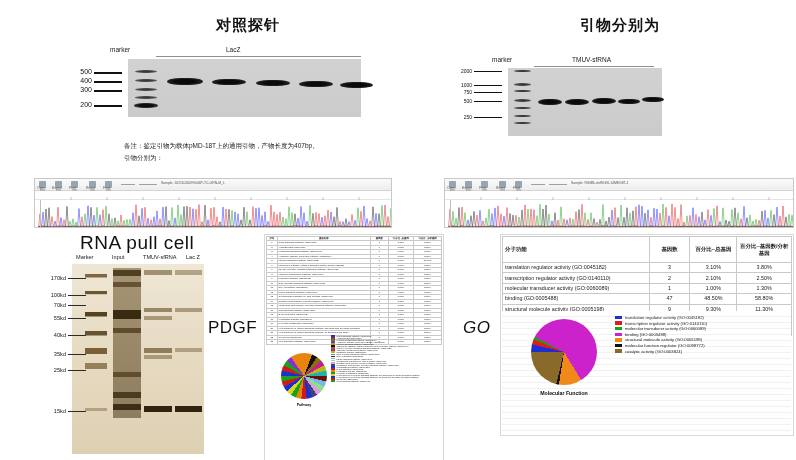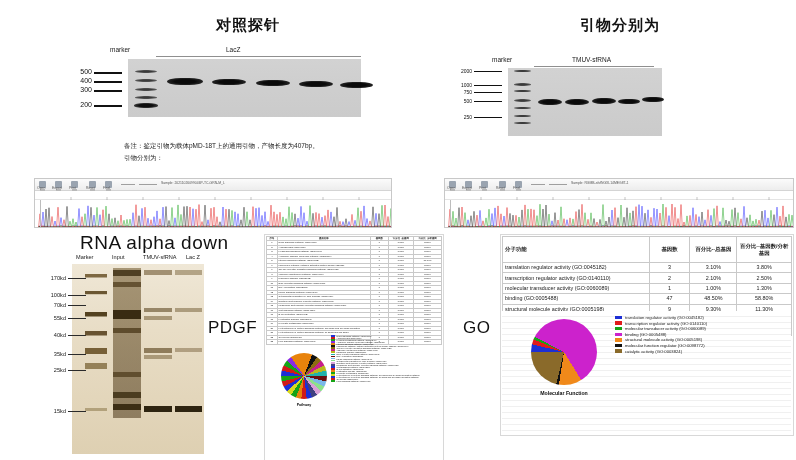--- a/index.html
+++ b/index.html
@@ -607,21 +607,21 @@
         <path d="M 5 27 L 3.6 27 L 5.0 25.6 L 6.3 27 L 6.7 27 L 8.0 26.0 L 9.3 27 L 9.7 27 L 11.0 26.6 L 12.3 27 L 12.7 27 L 14.0 26.8 L 15.3 27 L 15.7 27 L 17.0 25.7 L 18.4 27 L 18.6 27 L 20.0 27.0 L 21.4 27 L 21.6 27 L 23.0 19.8 L 24.4 27 L 24.6 27 L 26.0 26.2 L 27.4 27 L 27.6 27 L 29.0 26.9 L 30.4 27 L 30.6 27 L 32.0 26.7 L 33.4 27 L 33.6 27 L 35.0 10.4 L 36.4 27 L 36.6 27 L 38.0 26.1 L 39.4 27 L 39.6 27 L 41.0 26.3 L 42.4 27 L 42.6 27 L 44.0 25.5 L 45.4 27 L 45.6 27 L 47.0 13.5 L 48.4 27 L 48.6 27 L 50.0 7.9 L 51.4 27 L 51.6 27 L 53.0 26.8 L 54.4 27 L 54.6 27 L 56.0 25.5 L 57.4 27 L 57.6 27 L 59.0 16.0 L 60.4 27 L 60.6 27 L 62.0 25.9 L 63.4 27 L 63.6 27 L 65.0 26.1 L 66.3 27 L 66.7 27 L 68.0 26.7 L 69.3 27 L 69.7 27 L 71.0 26.2 L 72.3 27 L 72.7 27 L 74.0 26.0 L 75.3 27 L 75.7 27 L 77.0 25.6 L 78.3 27 L 78.7 27 L 80.0 25.5 L 81.3 27 L 81.7 27 L 83.0 25.6 L 84.3 27 L 84.7 27 L 86.0 26.4 L 87.3 27 L 87.7 27 L 89.0 27.0 L 90.3 27 L 90.7 27 L 92.0 26.9 L 93.3 27 L 93.7 27 L 95.0 26.1 L 96.3 27 L 96.7 27 L 98.0 25.8 L 99.3 27 L 99.7 27 L 101.0 26.7 L 102.3 27 L 102.7 27 L 104.0 26.7 L 105.3 27 L 105.7 27 L 107.0 20.8 L 108.3 27 L 108.7 27 L 110.0 26.0 L 111.3 27 L 111.7 27 L 113.0 25.5 L 114.3 27 L 114.7 27 L 116.0 26.0 L 117.3 27 L 117.7 27 L 119.0 26.2 L 120.3 27 L 120.7 27 L 122.0 19.7 L 123.3 27 L 123.7 27 L 125.0 25.7 L 126.3 27 L 126.7 27 L 128.0 25.4 L 129.3 27 L 129.7 27 L 131.0 25.7 L 132.3 27 L 132.7 27 L 134.0 26.9 L 135.3 27 L 135.7 27 L 137.0 26.9 L 138.3 27 L 138.7 27 L 140.0 25.6 L 141.3 27 L 141.7 27 L 143.0 26.2 L 144.3 27 L 144.7 27 L 146.0 26.3 L 147.3 27 L 147.7 27 L 149.0 26.7 L 150.3 27 L 150.7 27 L 152.0 26.5 L 153.3 27 L 153.7 27 L 155.0 25.6 L 156.3 27 L 156.7 27 L 158.0 25.5 L 159.3 27 L 159.7 27 L 161.0 25.8 L 162.3 27 L 162.7 27 L 164.0 26.3 L 165.3 27 L 165.7 27 L 167.0 10.0 L 168.3 27 L 168.7 27 L 170.0 25.9 L 171.3 27 L 171.7 27 L 173.0 26.5 L 174.3 27 L 174.7 27 L 176.0 27.0 L 177.3 27 L 177.7 27 L 179.0 26.5 L 180.3 27 L 180.7 27 L 182.0 26.1 L 183.3 27 L 183.7 27 L 185.0 25.6 L 186.3 27 L 186.7 27 L 188.0 26.4 L 189.3 27 L 189.7 27 L 191.0 25.5 L 192.3 27 L 192.7 27 L 194.0 4.6 L 195.3 27 L 195.7 27 L 197.0 6.1 L 198.3 27 L 198.7 27 L 200.0 25.9 L 201.3 27 L 201.7 27 L 203.0 9.8 L 204.3 27 L 204.7 27 L 206.0 26.1 L 207.3 27 L 207.7 27 L 209.0 8.2 L 210.3 27 L 210.7 27 L 212.0 9.0 L 213.3 27 L 213.7 27 L 215.0 26.9 L 216.3 27 L 216.7 27 L 218.0 26.4 L 219.3 27 L 219.7 27 L 221.0 26.8 L 222.3 27 L 222.7 27 L 224.0 15.6 L 225.3 27 L 225.7 27 L 227.0 27.0 L 228.3 27 L 228.7 27 L 230.0 26.8 L 231.3 27 L 231.7 27 L 233.0 25.7 L 234.3 27 L 234.7 27 L 236.0 26.2 L 237.3 27 L 237.7 27 L 239.0 26.0 L 240.3 27 L 240.7 27 L 242.0 26.5 L 243.3 27 L 243.7 27 L 245.0 26.2 L 246.3 27 L 246.7 27 L 248.0 7.7 L 249.3 27 L 249.7 27 L 251.0 26.2 L 252.3 27 L 252.7 27 L 254.0 16.6 L 255.3 27 L 255.7 27 L 257.0 26.4 L 258.4 27 L 258.6 27 L 260.0 19.8 L 261.4 27 L 261.6 27 L 263.0 26.3 L 264.4 27 L 264.6 27 L 266.0 15.3 L 267.4 27 L 267.6 27 L 269.0 26.4 L 270.4 27 L 270.6 27 L 272.0 26.0 L 273.4 27 L 273.6 27 L 275.0 21.5 L 276.4 27 L 276.6 27 L 278.0 25.9 L 279.4 27 L 279.6 27 L 281.0 26.4 L 282.4 27 L 282.6 27 L 284.0 26.9 L 285.4 27 L 285.6 27 L 287.0 26.2 L 288.4 27 L 288.6 27 L 290.0 26.0 L 291.4 27 L 291.6 27 L 293.0 26.3 L 294.4 27 L 294.6 27 L 296.0 25.6 L 297.4 27 L 297.6 27 L 299.0 6.3 L 300.4 27 L 300.6 27 L 302.0 26.4 L 303.4 27 L 303.6 27 L 305.0 26.9 L 306.4 27 L 306.6 27 L 308.0 26.8 L 309.4 27 L 309.6 27 L 311.0 25.5 L 312.4 27 L 312.6 27 L 314.0 26.5 L 315.4 27 L 315.6 27 L 317.0 26.2 L 318.4 27 L 318.6 27 L 320.0 10.2 L 321.4 27 L 321.6 27 L 323.0 17.9 L 324.4 27 L 324.6 27 L 326.0 26.8 L 327.4 27 L 327.6 27 L 329.0 26.5 L 330.4 27 L 330.6 27 L 332.0 7.1 L 333.4 27 L 333.6 27 L 335.0 26.3 L 336.4 27 L 336.6 27 L 338.0 26.5 L 339.4 27 L 339.6 27 L 341.0 26.2 L 342.4 27 L 342.6 27 L 344.0 25.4 L 345.4 27 L 345.6 27 L 347.0 26.4 L 348.4 27 L 348.6 27 L 350.0 25.7 L 351.4 27" fill="none" stroke="#1a1aff" stroke-width="0.55" opacity="0.85"></path>
         <path d="M 5 27 L 3.6 27 L 5.0 27.0 L 6.3 27 L 6.7 27 L 8.0 25.5 L 9.3 27 L 9.7 27 L 11.0 26.3 L 12.3 27 L 12.7 27 L 14.0 7.6 L 15.3 27 L 15.7 27 L 17.0 25.4 L 18.4 27 L 18.6 27 L 20.0 26.7 L 21.4 27 L 21.6 27 L 23.0 26.4 L 24.4 27 L 24.6 27 L 26.0 15.7 L 27.4 27 L 27.6 27 L 29.0 11.3 L 30.4 27 L 30.6 27 L 32.0 26.5 L 33.4 27 L 33.6 27 L 35.0 26.6 L 36.4 27 L 36.6 27 L 38.0 26.6 L 39.4 27 L 39.6 27 L 41.0 26.8 L 42.4 27 L 42.6 27 L 44.0 25.9 L 45.4 27 L 45.6 27 L 47.0 25.4 L 48.4 27 L 48.6 27 L 50.0 26.2 L 51.4 27 L 51.6 27 L 53.0 26.3 L 54.4 27 L 54.6 27 L 56.0 26.5 L 57.4 27 L 57.6 27 L 59.0 26.6 L 60.4 27 L 60.6 27 L 62.0 25.7 L 63.4 27 L 63.6 27 L 65.0 13.4 L 66.3 27 L 66.7 27 L 68.0 15.1 L 69.3 27 L 69.7 27 L 71.0 26.5 L 72.3 27 L 72.7 27 L 74.0 26.0 L 75.3 27 L 75.7 27 L 77.0 9.9 L 78.3 27 L 78.7 27 L 80.0 26.7 L 81.3 27 L 81.7 27 L 83.0 26.8 L 84.3 27 L 84.7 27 L 86.0 25.6 L 87.3 27 L 87.7 27 L 89.0 25.9 L 90.3 27 L 90.7 27 L 92.0 25.8 L 93.3 27 L 93.7 27 L 95.0 25.5 L 96.3 27 L 96.7 27 L 98.0 9.0 L 99.3 27 L 99.7 27 L 101.0 5.0 L 102.3 27 L 102.7 27 L 104.0 26.4 L 105.3 27 L 105.7 27 L 107.0 25.7 L 108.3 27 L 108.7 27 L 110.0 12.6 L 111.3 27 L 111.7 27 L 113.0 26.8 L 114.3 27 L 114.7 27 L 116.0 25.8 L 117.3 27 L 117.7 27 L 119.0 26.4 L 120.3 27 L 120.7 27 L 122.0 26.8 L 123.3 27 L 123.7 27 L 125.0 26.1 L 126.3 27 L 126.7 27 L 128.0 25.8 L 129.3 27 L 129.7 27 L 131.0 26.5 L 132.3 27 L 132.7 27 L 134.0 9.5 L 135.3 27 L 135.7 27 L 137.0 25.4 L 138.3 27 L 138.7 27 L 140.0 26.7 L 141.3 27 L 141.7 27 L 143.0 26.4 L 144.3 27 L 144.7 27 L 146.0 25.9 L 147.3 27 L 147.7 27 L 149.0 18.5 L 150.3 27 L 150.7 27 L 152.0 26.8 L 153.3 27 L 153.7 27 L 155.0 19.4 L 156.3 27 L 156.7 27 L 158.0 25.5 L 159.3 27 L 159.7 27 L 161.0 21.0 L 162.3 27 L 162.7 27 L 164.0 17.0 L 165.3 27 L 165.7 27 L 167.0 25.5 L 168.3 27 L 168.7 27 L 170.0 26.3 L 171.3 27 L 171.7 27 L 173.0 17.6 L 174.3 27 L 174.7 27 L 176.0 26.6 L 177.3 27 L 177.7 27 L 179.0 17.2 L 180.3 27 L 180.7 27 L 182.0 7.7 L 183.3 27 L 183.7 27 L 185.0 26.3 L 186.3 27 L 186.7 27 L 188.0 10.8 L 189.3 27 L 189.7 27 L 191.0 26.1 L 192.3 27 L 192.7 27 L 194.0 27.0 L 195.3 27 L 195.7 27 L 197.0 25.8 L 198.3 27 L 198.7 27 L 200.0 13.2 L 201.3 27 L 201.7 27 L 203.0 26.8 L 204.3 27 L 204.7 27 L 206.0 25.4 L 207.3 27 L 207.7 27 L 209.0 26.7 L 210.3 27 L 210.7 27 L 212.0 26.4 L 213.3 27 L 213.7 27 L 215.0 26.1 L 216.3 27 L 216.7 27 L 218.0 25.4 L 219.3 27 L 219.7 27 L 221.0 26.6 L 222.3 27 L 222.7 27 L 224.0 26.2 L 225.3 27 L 225.7 27 L 227.0 26.9 L 228.3 27 L 228.7 27 L 230.0 25.7 L 231.3 27 L 231.7 27 L 233.0 26.3 L 234.3 27 L 234.7 27 L 236.0 26.3 L 237.3 27 L 237.7 27 L 239.0 25.5 L 240.3 27 L 240.7 27 L 242.0 26.7 L 243.3 27 L 243.7 27 L 245.0 26.4 L 246.3 27 L 246.7 27 L 248.0 26.5 L 249.3 27 L 249.7 27 L 251.0 25.8 L 252.3 27 L 252.7 27 L 254.0 26.4 L 255.3 27 L 255.7 27 L 257.0 12.0 L 258.4 27 L 258.6 27 L 260.0 26.7 L 261.4 27 L 261.6 27 L 263.0 26.7 L 264.4 27 L 264.6 27 L 266.0 25.6 L 267.4 27 L 267.6 27 L 269.0 26.2 L 270.4 27 L 270.6 27 L 272.0 25.7 L 273.4 27 L 273.6 27 L 275.0 25.7 L 276.4 27 L 276.6 27 L 278.0 26.6 L 279.4 27 L 279.6 27 L 281.0 20.0 L 282.4 27 L 282.6 27 L 284.0 21.2 L 285.4 27 L 285.6 27 L 287.0 26.2 L 288.4 27 L 288.6 27 L 290.0 7.8 L 291.4 27 L 291.6 27 L 293.0 26.1 L 294.4 27 L 294.6 27 L 296.0 26.7 L 297.4 27 L 297.6 27 L 299.0 25.6 L 300.4 27 L 300.6 27 L 302.0 17.7 L 303.4 27 L 303.6 27 L 305.0 25.6 L 306.4 27 L 306.6 27 L 308.0 25.4 L 309.4 27 L 309.6 27 L 311.0 25.9 L 312.4 27 L 312.6 27 L 314.0 25.7 L 315.4 27 L 315.6 27 L 317.0 11.1 L 318.4 27 L 318.6 27 L 320.0 25.5 L 321.4 27 L 321.6 27 L 323.0 26.0 L 324.4 27 L 324.6 27 L 326.0 26.6 L 327.4 27 L 327.6 27 L 329.0 14.6 L 330.4 27 L 330.6 27 L 332.0 25.8 L 333.4 27 L 333.6 27 L 335.0 25.7 L 336.4 27 L 336.6 27 L 338.0 25.8 L 339.4 27 L 339.6 27 L 341.0 16.9 L 342.4 27 L 342.6 27 L 344.0 26.7 L 345.4 27 L 345.6 27 L 347.0 26.9 L 348.4 27 L 348.6 27 L 350.0 26.1 L 351.4 27" fill="none" stroke="#111111" stroke-width="0.55" opacity="0.85"></path>
         <path d="M 5 27 L 3.6 27 L 5.0 26.7 L 6.3 27 L 6.7 27 L 8.0 11.3 L 9.3 27 L 9.7 27 L 11.0 18.0 L 12.3 27 L 12.7 27 L 14.0 26.1 L 15.3 27 L 15.7 27 L 17.0 25.8 L 18.4 27 L 18.6 27 L 20.0 12.6 L 21.4 27 L 21.6 27 L 23.0 25.6 L 24.4 27 L 24.6 27 L 26.0 26.5 L 27.4 27 L 27.6 27 L 29.0 26.7 L 30.4 27 L 30.6 27 L 32.0 26.3 L 33.4 27 L 33.6 27 L 35.0 25.6 L 36.4 27 L 36.6 27 L 38.0 26.1 L 39.4 27 L 39.6 27 L 41.0 17.9 L 42.4 27 L 42.6 27 L 44.0 9.2 L 45.4 27 L 45.6 27 L 47.0 25.8 L 48.4 27 L 48.6 27 L 50.0 25.6 L 51.4 27 L 51.6 27 L 53.0 26.3 L 54.4 27 L 54.6 27 L 56.0 25.8 L 57.4 27 L 57.6 27 L 59.0 26.1 L 60.4 27 L 60.6 27 L 62.0 26.3 L 63.4 27 L 63.6 27 L 65.0 25.5 L 66.3 27 L 66.7 27 L 68.0 26.7 L 69.3 27 L 69.7 27 L 71.0 25.9 L 72.3 27 L 72.7 27 L 74.0 17.0 L 75.3 27 L 75.7 27 L 77.0 26.5 L 78.3 27 L 78.7 27 L 80.0 25.4 L 81.3 27 L 81.7 27 L 83.0 9.1 L 84.3 27 L 84.7 27 L 86.0 26.7 L 87.3 27 L 87.7 27 L 89.0 25.8 L 90.3 27 L 90.7 27 L 92.0 15.6 L 93.3 27 L 93.7 27 L 95.0 4.2 L 96.3 27 L 96.7 27 L 98.0 26.0 L 99.3 27 L 99.7 27 L 101.0 26.3 L 102.3 27 L 102.7 27 L 104.0 14.1 L 105.3 27 L 105.7 27 L 107.0 26.9 L 108.3 27 L 108.7 27 L 110.0 25.7 L 111.3 27 L 111.7 27 L 113.0 26.1 L 114.3 27 L 114.7 27 L 116.0 6.8 L 117.3 27 L 117.7 27 L 119.0 25.5 L 120.3 27 L 120.7 27 L 122.0 26.8 L 123.3 27 L 123.7 27 L 125.0 25.9 L 126.3 27 L 126.7 27 L 128.0 18.9 L 129.3 27 L 129.7 27 L 131.0 26.0 L 132.3 27 L 132.7 27 L 134.0 25.9 L 135.3 27 L 135.7 27 L 137.0 25.8 L 138.3 27 L 138.7 27 L 140.0 12.7 L 141.3 27 L 141.7 27 L 143.0 26.9 L 144.3 27 L 144.7 27 L 146.0 12.8 L 147.3 27 L 147.7 27 L 149.0 26.0 L 150.3 27 L 150.7 27 L 152.0 26.8 L 153.3 27 L 153.7 27 L 155.0 26.7 L 156.3 27 L 156.7 27 L 158.0 4.5 L 159.3 27 L 159.7 27 L 161.0 25.5 L 162.3 27 L 162.7 27 L 164.0 26.9 L 165.3 27 L 165.7 27 L 167.0 26.2 L 168.3 27 L 168.7 27 L 170.0 25.5 L 171.3 27 L 171.7 27 L 173.0 26.3 L 174.3 27 L 174.7 27 L 176.0 5.0 L 177.3 27 L 177.7 27 L 179.0 26.3 L 180.3 27 L 180.7 27 L 182.0 26.6 L 183.3 27 L 183.7 27 L 185.0 12.9 L 186.3 27 L 186.7 27 L 188.0 25.5 L 189.3 27 L 189.7 27 L 191.0 26.0 L 192.3 27 L 192.7 27 L 194.0 25.9 L 195.3 27 L 195.7 27 L 197.0 26.5 L 198.3 27 L 198.7 27 L 200.0 26.7 L 201.3 27 L 201.7 27 L 203.0 26.0 L 204.3 27 L 204.7 27 L 206.0 25.7 L 207.3 27 L 207.7 27 L 209.0 26.0 L 210.3 27 L 210.7 27 L 212.0 25.5 L 213.3 27 L 213.7 27 L 215.0 27.0 L 216.3 27 L 216.7 27 L 218.0 4.0 L 219.3 27 L 219.7 27 L 221.0 26.0 L 222.3 27 L 222.7 27 L 224.0 26.3 L 225.3 27 L 225.7 27 L 227.0 26.1 L 228.3 27 L 228.7 27 L 230.0 26.1 L 231.3 27 L 231.7 27 L 233.0 26.6 L 234.3 27 L 234.7 27 L 236.0 25.8 L 237.3 27 L 237.7 27 L 239.0 25.6 L 240.3 27 L 240.7 27 L 242.0 15.9 L 243.3 27 L 243.7 27 L 245.0 25.5 L 246.3 27 L 246.7 27 L 248.0 27.0 L 249.3 27 L 249.7 27 L 251.0 25.7 L 252.3 27 L 252.7 27 L 254.0 26.3 L 255.3 27 L 255.7 27 L 257.0 26.6 L 258.4 27 L 258.6 27 L 260.0 26.3 L 261.4 27 L 261.6 27 L 263.0 25.9 L 264.4 27 L 264.6 27 L 266.0 26.4 L 267.4 27 L 267.6 27 L 269.0 8.5 L 270.4 27 L 270.6 27 L 272.0 25.9 L 273.4 27 L 273.6 27 L 275.0 26.1 L 276.4 27 L 276.6 27 L 278.0 7.8 L 279.4 27 L 279.6 27 L 281.0 25.7 L 282.4 27 L 282.6 27 L 284.0 25.5 L 285.4 27 L 285.6 27 L 287.0 9.5 L 288.4 27 L 288.6 27 L 290.0 25.7 L 291.4 27 L 291.6 27 L 293.0 12.6 L 294.4 27 L 294.6 27 L 296.0 26.6 L 297.4 27 L 297.6 27 L 299.0 26.5 L 300.4 27 L 300.6 27 L 302.0 26.9 L 303.4 27 L 303.6 27 L 305.0 14.8 L 306.4 27 L 306.6 27 L 308.0 20.9 L 309.4 27 L 309.6 27 L 311.0 19.2 L 312.4 27 L 312.6 27 L 314.0 25.6 L 315.4 27 L 315.6 27 L 317.0 27.0 L 318.4 27 L 318.6 27 L 320.0 26.3 L 321.4 27 L 321.6 27 L 323.0 26.4 L 324.4 27 L 324.6 27 L 326.0 10.3 L 327.4 27 L 327.6 27 L 329.0 25.7 L 330.4 27 L 330.6 27 L 332.0 26.4 L 333.4 27 L 333.6 27 L 335.0 25.4 L 336.4 27 L 336.6 27 L 338.0 26.0 L 339.4 27 L 339.6 27 L 341.0 25.9 L 342.4 27 L 342.6 27 L 344.0 14.3 L 345.4 27 L 345.6 27 L 347.0 15.1 L 348.4 27 L 348.6 27 L 350.0 26.5 L 351.4 27" fill="none" stroke="#11a011" stroke-width="0.55" opacity="0.85"></path>
         <path d="M 5 27 L 3.6 27 L 5.0 9.2 L 6.3 27 L 6.7 27 L 8.0 25.7 L 9.3 27 L 9.7 27 L 11.0 25.7 L 12.3 27 L 12.7 27 L 14.0 26.4 L 15.3 27 L 15.7 27 L 17.0 7.0 L 18.4 27 L 18.6 27 L 20.0 25.8 L 21.4 27 L 21.6 27 L 23.0 26.1 L 24.4 27 L 24.6 27 L 26.0 26.8 L 27.4 27 L 27.6 27 L 29.0 26.9 L 30.4 27 L 30.6 27 L 32.0 15.1 L 33.4 27 L 33.6 27 L 35.0 26.2 L 36.4 27 L 36.6 27 L 38.0 20.8 L 39.4 27 L 39.6 27 L 41.0 26.4 L 42.4 27 L 42.6 27 L 44.0 26.2 L 45.4 27 L 45.6 27 L 47.0 25.8 L 48.4 27 L 48.6 27 L 50.0 26.2 L 51.4 27 L 51.6 27 L 53.0 5.9 L 54.4 27 L 54.6 27 L 56.0 13.8 L 57.4 27 L 57.6 27 L 59.0 25.7 L 60.4 27 L 60.6 27 L 62.0 7.5 L 63.4 27 L 63.6 27 L 65.0 26.0 L 66.3 27 L 66.7 27 L 68.0 26.7 L 69.3 27 L 69.7 27 L 71.0 15.3 L 72.3 27 L 72.7 27 L 74.0 25.8 L 75.3 27 L 75.7 27 L 77.0 26.9 L 78.3 27 L 78.7 27 L 80.0 4.9 L 81.3 27 L 81.7 27 L 83.0 25.9 L 84.3 27 L 84.7 27 L 86.0 8.9 L 87.3 27 L 87.7 27 L 89.0 9.7 L 90.3 27 L 90.7 27 L 92.0 25.5 L 93.3 27 L 93.7 27 L 95.0 25.9 L 96.3 27 L 96.7 27 L 98.0 26.2 L 99.3 27 L 99.7 27 L 101.0 26.3 L 102.3 27 L 102.7 27 L 104.0 25.5 L 105.3 27 L 105.7 27 L 107.0 25.5 L 108.3 27 L 108.7 27 L 110.0 25.8 L 111.3 27 L 111.7 27 L 113.0 20.0 L 114.3 27 L 114.7 27 L 116.0 26.3 L 117.3 27 L 117.7 27 L 119.0 18.7 L 120.3 27 L 120.7 27 L 122.0 26.6 L 123.3 27 L 123.7 27 L 125.0 17.9 L 126.3 27 L 126.7 27 L 128.0 26.6 L 129.3 27 L 129.7 27 L 131.0 11.5 L 132.3 27 L 132.7 27 L 134.0 25.6 L 135.3 27 L 135.7 27 L 137.0 4.3 L 138.3 27 L 138.7 27 L 140.0 26.6 L 141.3 27 L 141.7 27 L 143.0 19.3 L 144.3 27 L 144.7 27 L 146.0 25.6 L 147.3 27 L 147.7 27 L 149.0 26.6 L 150.3 27 L 150.7 27 L 152.0 22.0 L 153.3 27 L 153.7 27 L 155.0 26.7 L 156.3 27 L 156.7 27 L 158.0 26.7 L 159.3 27 L 159.7 27 L 161.0 25.5 L 162.3 27 L 162.7 27 L 164.0 26.7 L 165.3 27 L 165.7 27 L 167.0 26.9 L 168.3 27 L 168.7 27 L 170.0 7.6 L 171.3 27 L 171.7 27 L 173.0 26.6 L 174.3 27 L 174.7 27 L 176.0 26.0 L 177.3 27 L 177.7 27 L 179.0 26.4 L 180.3 27 L 180.7 27 L 182.0 26.8 L 183.3 27 L 183.7 27 L 185.0 26.1 L 186.3 27 L 186.7 27 L 188.0 25.4 L 189.3 27 L 189.7 27 L 191.0 6.6 L 192.3 27 L 192.7 27 L 194.0 26.6 L 195.3 27 L 195.7 27 L 197.0 26.8 L 198.3 27 L 198.7 27 L 200.0 26.3 L 201.3 27 L 201.7 27 L 203.0 26.3 L 204.3 27 L 204.7 27 L 206.0 17.3 L 207.3 27 L 207.7 27 L 209.0 25.8 L 210.3 27 L 210.7 27 L 212.0 26.6 L 213.3 27 L 213.7 27 L 215.0 13.0 L 216.3 27 L 216.7 27 L 218.0 26.5 L 219.3 27 L 219.7 27 L 221.0 7.3 L 222.3 27 L 222.7 27 L 224.0 26.2 L 225.3 27 L 225.7 27 L 227.0 4.0 L 228.3 27 L 228.7 27 L 230.0 7.3 L 231.3 27 L 231.7 27 L 233.0 18.5 L 234.3 27 L 234.7 27 L 236.0 4.5 L 237.3 27 L 237.7 27 L 239.0 22.0 L 240.3 27 L 240.7 27 L 242.0 25.9 L 243.3 27 L 243.7 27 L 245.0 15.4 L 246.3 27 L 246.7 27 L 248.0 26.0 L 249.3 27 L 249.7 27 L 251.0 14.4 L 252.3 27 L 252.7 27 L 254.0 26.3 L 255.3 27 L 255.7 27 L 257.0 25.4 L 258.4 27 L 258.6 27 L 260.0 25.9 L 261.4 27 L 261.6 27 L 263.0 9.6 L 264.4 27 L 264.6 27 L 266.0 25.6 L 267.4 27 L 267.6 27 L 269.0 26.9 L 270.4 27 L 270.6 27 L 272.0 5.8 L 273.4 27 L 273.6 27 L 275.0 26.0 L 276.4 27 L 276.6 27 L 278.0 25.8 L 279.4 27 L 279.6 27 L 281.0 25.4 L 282.4 27 L 282.6 27 L 284.0 25.8 L 285.4 27 L 285.6 27 L 287.0 25.8 L 288.4 27 L 288.6 27 L 290.0 25.5 L 291.4 27 L 291.6 27 L 293.0 26.3 L 294.4 27 L 294.6 27 L 296.0 18.8 L 297.4 27 L 297.6 27 L 299.0 26.6 L 300.4 27 L 300.6 27 L 302.0 26.4 L 303.4 27 L 303.6 27 L 305.0 26.3 L 306.4 27 L 306.6 27 L 308.0 26.5 L 309.4 27 L 309.6 27 L 311.0 26.1 L 312.4 27 L 312.6 27 L 314.0 20.1 L 315.4 27 L 315.6 27 L 317.0 26.7 L 318.4 27 L 318.6 27 L 320.0 26.8 L 321.4 27 L 321.6 27 L 323.0 25.8 L 324.4 27 L 324.6 27 L 326.0 26.1 L 327.4 27 L 327.6 27 L 329.0 26.1 L 330.4 27 L 330.6 27 L 332.0 26.9 L 333.4 27 L 333.6 27 L 335.0 16.1 L 336.4 27 L 336.6 27 L 338.0 5.9 L 339.4 27 L 339.6 27 L 341.0 26.8 L 342.4 27 L 342.6 27 L 344.0 26.5 L 345.4 27 L 345.6 27 L 347.0 25.9 L 348.4 27 L 348.6 27 L 350.0 7.8 L 351.4 27" fill="none" stroke="#e01111" stroke-width="0.55" opacity="0.85"></path>
       </svg>
   </div>
 </div>
 
 <div class="panel" style="left:58px; top:232px; width:180px; height:228px;">
 
-  <div class="blk-title" style="position:absolute; left:22px; top:0px; font-weight:400;">RNA alpha down</div>
+  <div class="blk-title" style="position:absolute; left:22px; top:0px; font-weight:400;">RNA pull cell</div>
 
   <span class="plane-label" style="left:18px; top:22px;">Marker</span>
   <span class="plane-label" style="left:54px; top:22px;">Input</span>
   <span class="plane-label" style="left:85px; top:22px;">TMUV-sfRNA</span>
   <span class="plane-label" style="left:128px; top:22px;">Lac Z</span>
 
   <div class="pgel" style="left:14px; top:32px; width:132px; height:190px;"></div>
 
   <span class="pmw" style="left:-14px; top:43px; width:22px;">170kd</span>
   <div class="pmw-line" style="left:10px; top:46px; width:18px;"></div>
@@ -682,21 +682,21 @@
       <rect x="117" y="38" width="27" height="5" fill="#786138" opacity="0.5"></rect>
       <rect x="117" y="76" width="27" height="4" fill="#6e5730" opacity="0.5"></rect>
       <rect x="117" y="116" width="27" height="4" fill="#6e5730" opacity="0.45"></rect>
       <rect x="117" y="174" width="27" height="6" fill="#241a06" opacity="0.95"></rect>
     </g>
   </svg>
 </div>
 
 <div class="sect-label" style="position:absolute; left:208px; top:318px;">PDGF</div>
 
-<div class="sect-label" style="position:absolute; left:463px; top:318px;">GO</div>
+<div class="sect-label" style="position:absolute; left:463px; top:318px;font-style:italic;">GO</div>
 
 <div class="panel" style="left:264px; top:234px; width:178px; height:226px; background:#fff; border:1px solid #d8d8d8;">
 
   <table class="dtable kegg-table" style="position:absolute; left:1px; top:1px; width:176px;">
     <thead>
       <tr>
         <th style="width:9px;">序号</th>
         <th style="width:95px;">通路名称</th>
         <th style="width:18px;">基因数</th>
         <th style="width:26px;">百分比--总基因</th>

